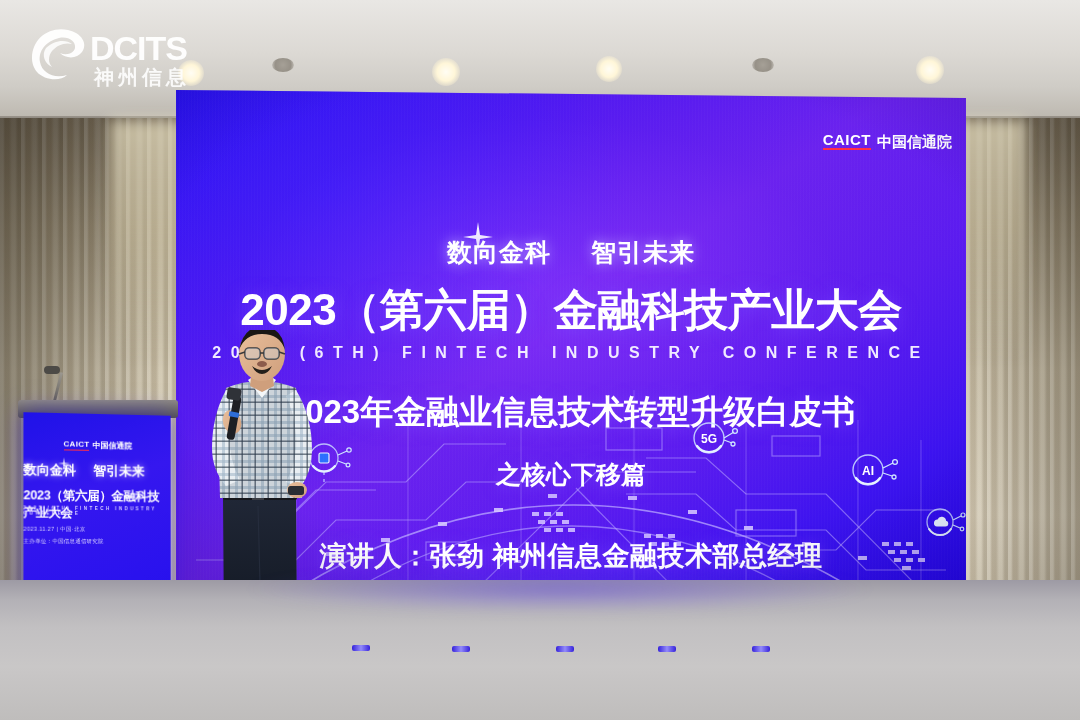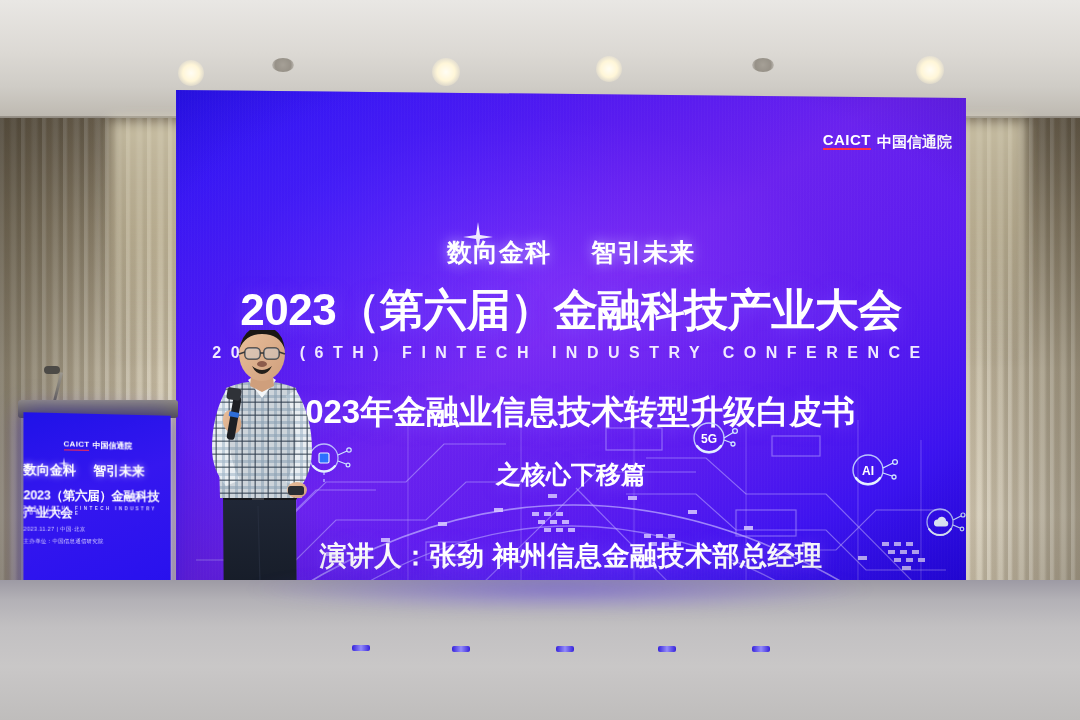--- a/index.html
+++ b/index.html
@@ -497,14 +497,24 @@
   </div>
 
   <div class="floor"></div>
   <div class="floor-glow"></div>
   <div class="fmark" style="left:352px;top:645px;"></div>
   <div class="fmark" style="left:452px;top:646px;"></div>
   <div class="fmark" style="left:556px;top:646px;"></div>
   <div class="fmark" style="left:658px;top:646px;"></div>
   <div class="fmark" style="left:752px;top:646px;"></div>
 
+  <div class="wm">
+    <svg viewBox="0 0 200 72">
+      <g fill="#ffffff" fill-opacity="0.95">
+        <path d="M8 40 C8 20 26 8 44 12 C58 15 64 26 58 34 C53 41 42 41 36 35 C43 38 50 35 51 30 C52 23 44 18 35 20 C22 23 14 33 16 44 C18 55 30 61 43 57 C36 64 20 62 13 54 C9 49 8 44 8 40 Z"></path>
+        <path d="M22 30 C30 22 42 21 48 26 C41 24 33 27 28 33 C24 38 24 45 28 49 C21 46 17 37 22 30 Z" fill-opacity=".85"></path>
+      </g>
+      <text x="66" y="42" font-family="Liberation Sans, sans-serif" font-size="34" font-weight="800" fill="#ffffff" fill-opacity=".95" letter-spacing="-1">DCITS</text>
+      <text x="70" y="66" font-family="Liberation Sans, sans-serif" font-size="20" font-weight="700" fill="#ffffff" fill-opacity=".88" letter-spacing="4">神州信息</text>
+    </svg>
+  </div>
 
 </div>
 
 </body></html>

